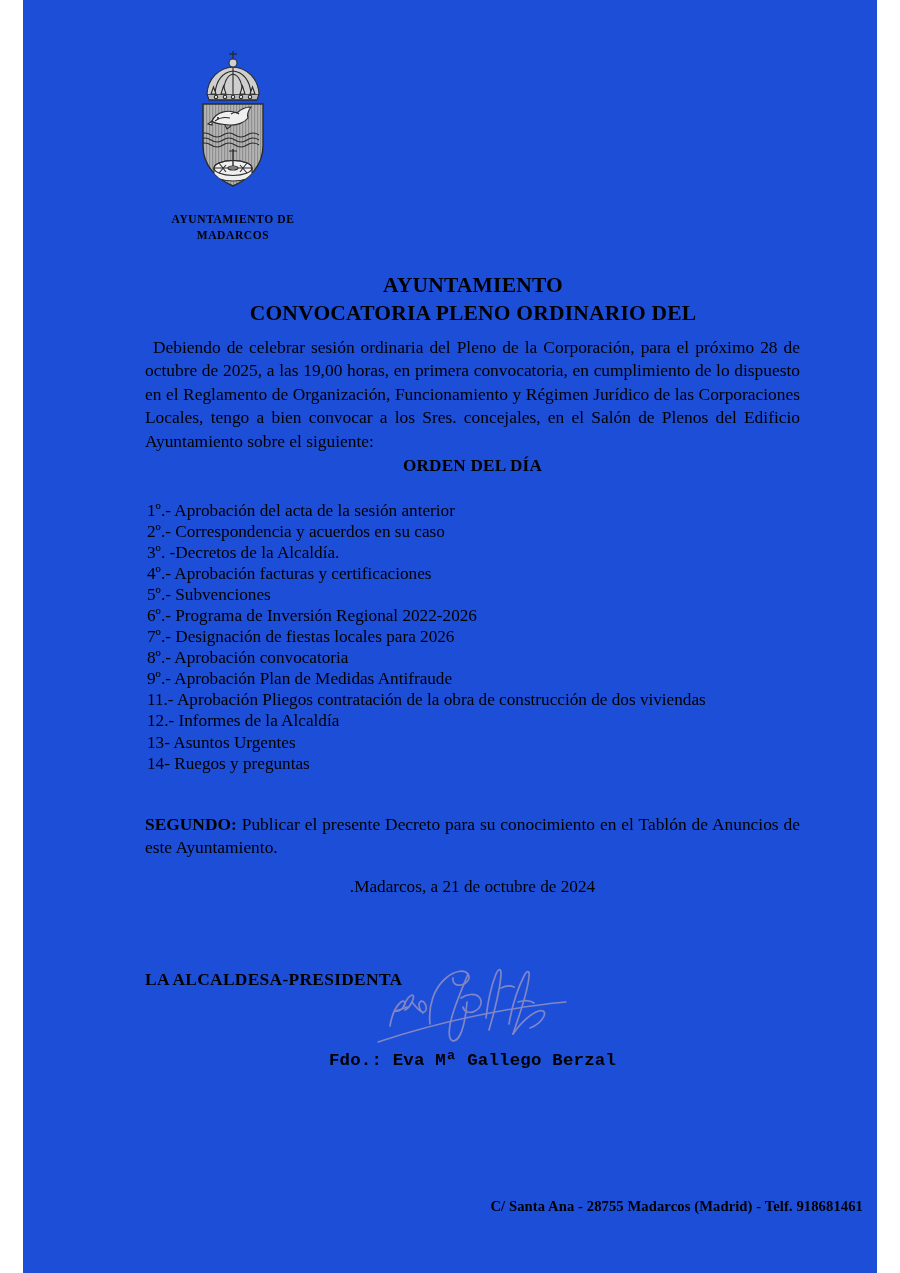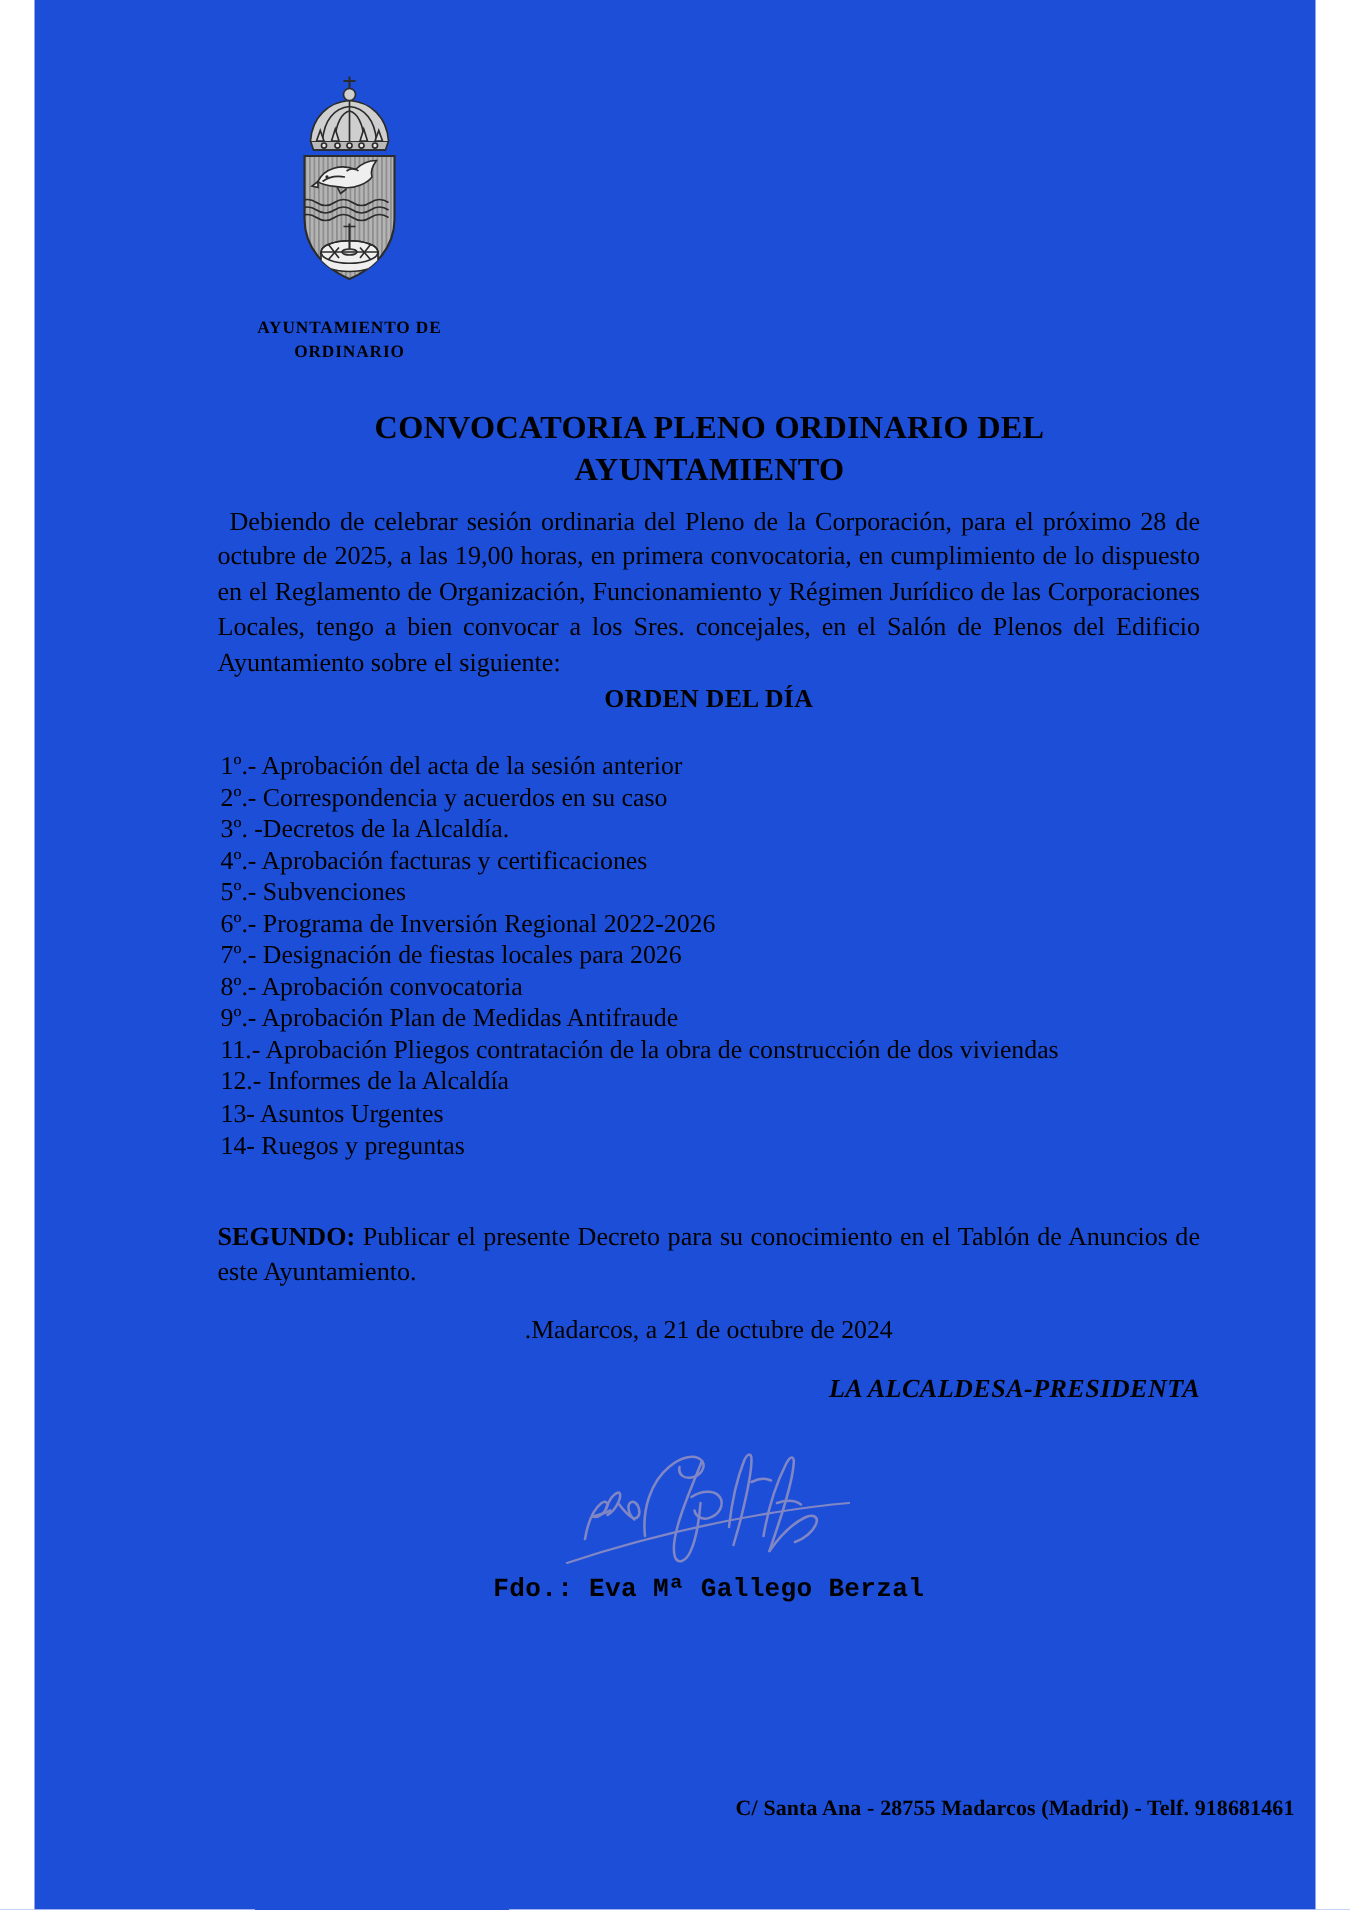--- a/index.html
+++ b/index.html
@@ -122,27 +122,26 @@
     position: absolute;
     left: 122px;
     top: 877px;
     width: 655px;
     text-align: center;
     font-size: 17.2px;
   }
   .signer-title {
     position: absolute;
     left: 122px;
-    top: 915px;
-    width: 655px;
-    text-align: right;
+    top: 969px;
+    width: 655px;
+    text-align: left;
     font-weight: bold;
     font-size: 17.4px;
     letter-spacing: 0.3px;
-    font-style: italic;
   }
 
   
   .signature {
     position: absolute;
     left: 345px;
     top: 940px;
     width: 220px;
     height: 112px;
   }
@@ -247,27 +246,27 @@
 
             <path d="M48 118 L48 101" stroke-width="1.4"></path>
             <path d="M44 103 L52 103"></path>
           </g>
         </g>
       </svg>
     </div>
 
     <div class="org-name">
       <span>AYUNTAMIENTO DE</span>
-      <span class="line2">ORDINARIO</span>
+      <span class="line2">MADARCOS</span>
     </div>
   </div>
 
   <h1 class="doc-title">
+    <span class="t-line">AYUNTAMIENTO</span>
     <span class="t-line">CONVOCATORIA PLENO ORDINARIO DEL</span>
-    <span class="t-line">AYUNTAMIENTO</span>
   </h1>
 
   <div class="body-block">
     <p class="intro-par"> Debiendo de celebrar sesión ordinaria del Pleno de la Corporación, para el próximo 28 de octubre de 2025, a las 19,00 horas, en primera convocatoria, en cumplimiento de lo dispuesto en el Reglamento de Organización, Funcionamiento y Régimen Jurídico de las Corporaciones Locales, tengo a bien convocar a los Sres. concejales, en el Salón de Plenos del Edificio Ayuntamiento sobre el siguiente:</p>
   </div>
 
   <div class="orden-heading">ORDEN DEL DÍA</div>
 
   <ul class="agenda">
     <li>1º.- Aprobación del acta de la sesión anterior</li>

